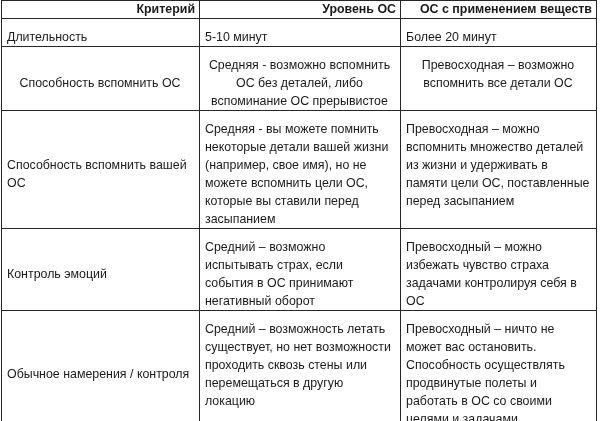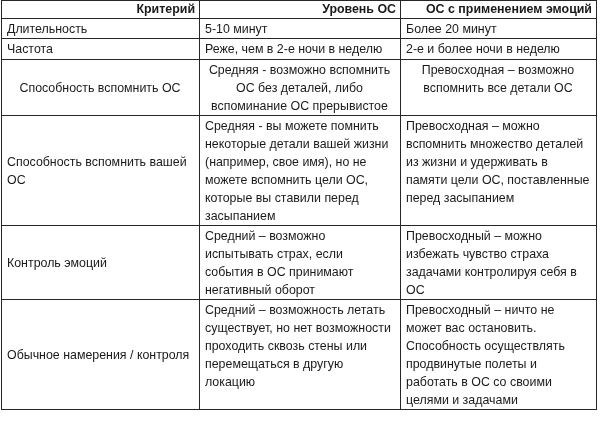--- a/index.html
+++ b/index.html
@@ -25,21 +25,21 @@
       font-family: "Liberation Sans", "DejaVu Sans", sans-serif;
       font-size: 12.4px;
       color: #1a1a1a;
       line-height: 18px;
     }
     col.c1 { width: 198px; }
     col.c2 { width: 201px; }
     col.c3 { width: 196px; }
     th, td {
       border: 1.4px solid #262626;
-      padding: 0 6px 0 5px;
+      padding: 8px 6px 0 5px;
       text-align: left;
       vertical-align: top;
       overflow: hidden;
     }
     th {
       font-weight: bold;
       text-align: right;
       vertical-align: middle;
       height: 17px;
       line-height: 17px;
@@ -68,44 +68,33 @@
   <table>
     <colgroup>
       <col class="c1">
         <col class="c2">
         <col class="c3">
     </colgroup>
     <thead>
       <tr>
         <th>Критерий</th>
         <th>Уровень ОС</th>
-        <th>ОС с применением эмоций</th>
+        <th>ОС с применением веществ</th>
       </tr>
     </thead>
     <tbody>
       <tr class="r-dur">
         <td class="crit">
             <span class="cell-text">Длительность</span>
           </td>
         <td>
             <span class="cell-text">5-10 минут</span>
           </td>
         <td>
             <span class="cell-text">Более 20 минут</span>
-          </td>
-      </tr>
-      <tr class="r-freq">
-        <td class="crit">
-            <span class="cell-text">Частота</span>
-          </td>
-        <td>
-            <span class="cell-text">Реже, чем в 2-е ночи в неделю</span>
-          </td>
-        <td>
-            <span class="cell-text">2-е и более ночи в неделю</span>
           </td>
       </tr>
       <tr class="r-rec">
         <td class="crit">
             <span class="cell-text">Способность вспомнить ОС</span>
           </td>
         <td>
             <span class="cell-text">Средняя - возможно вспомнить ОС без деталей, либо вспоминание ОС прерывистое</span>
           </td>
         <td>

